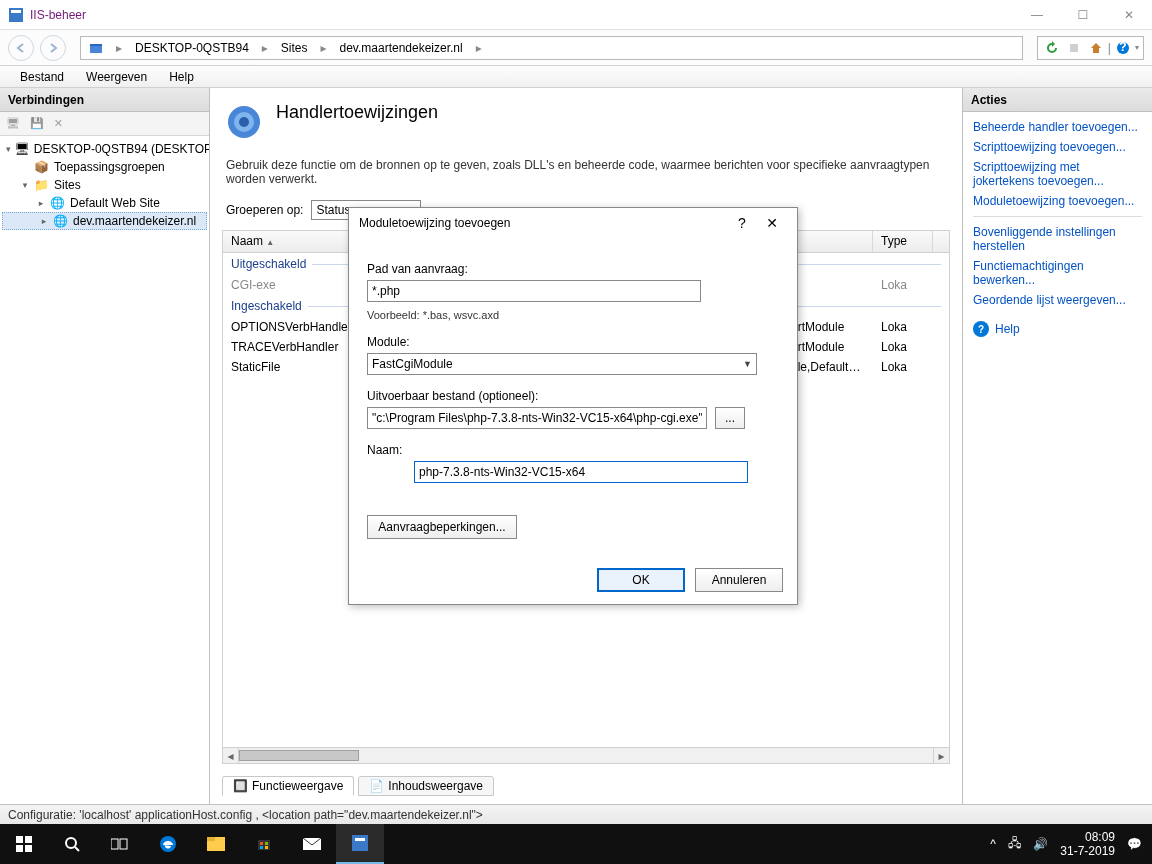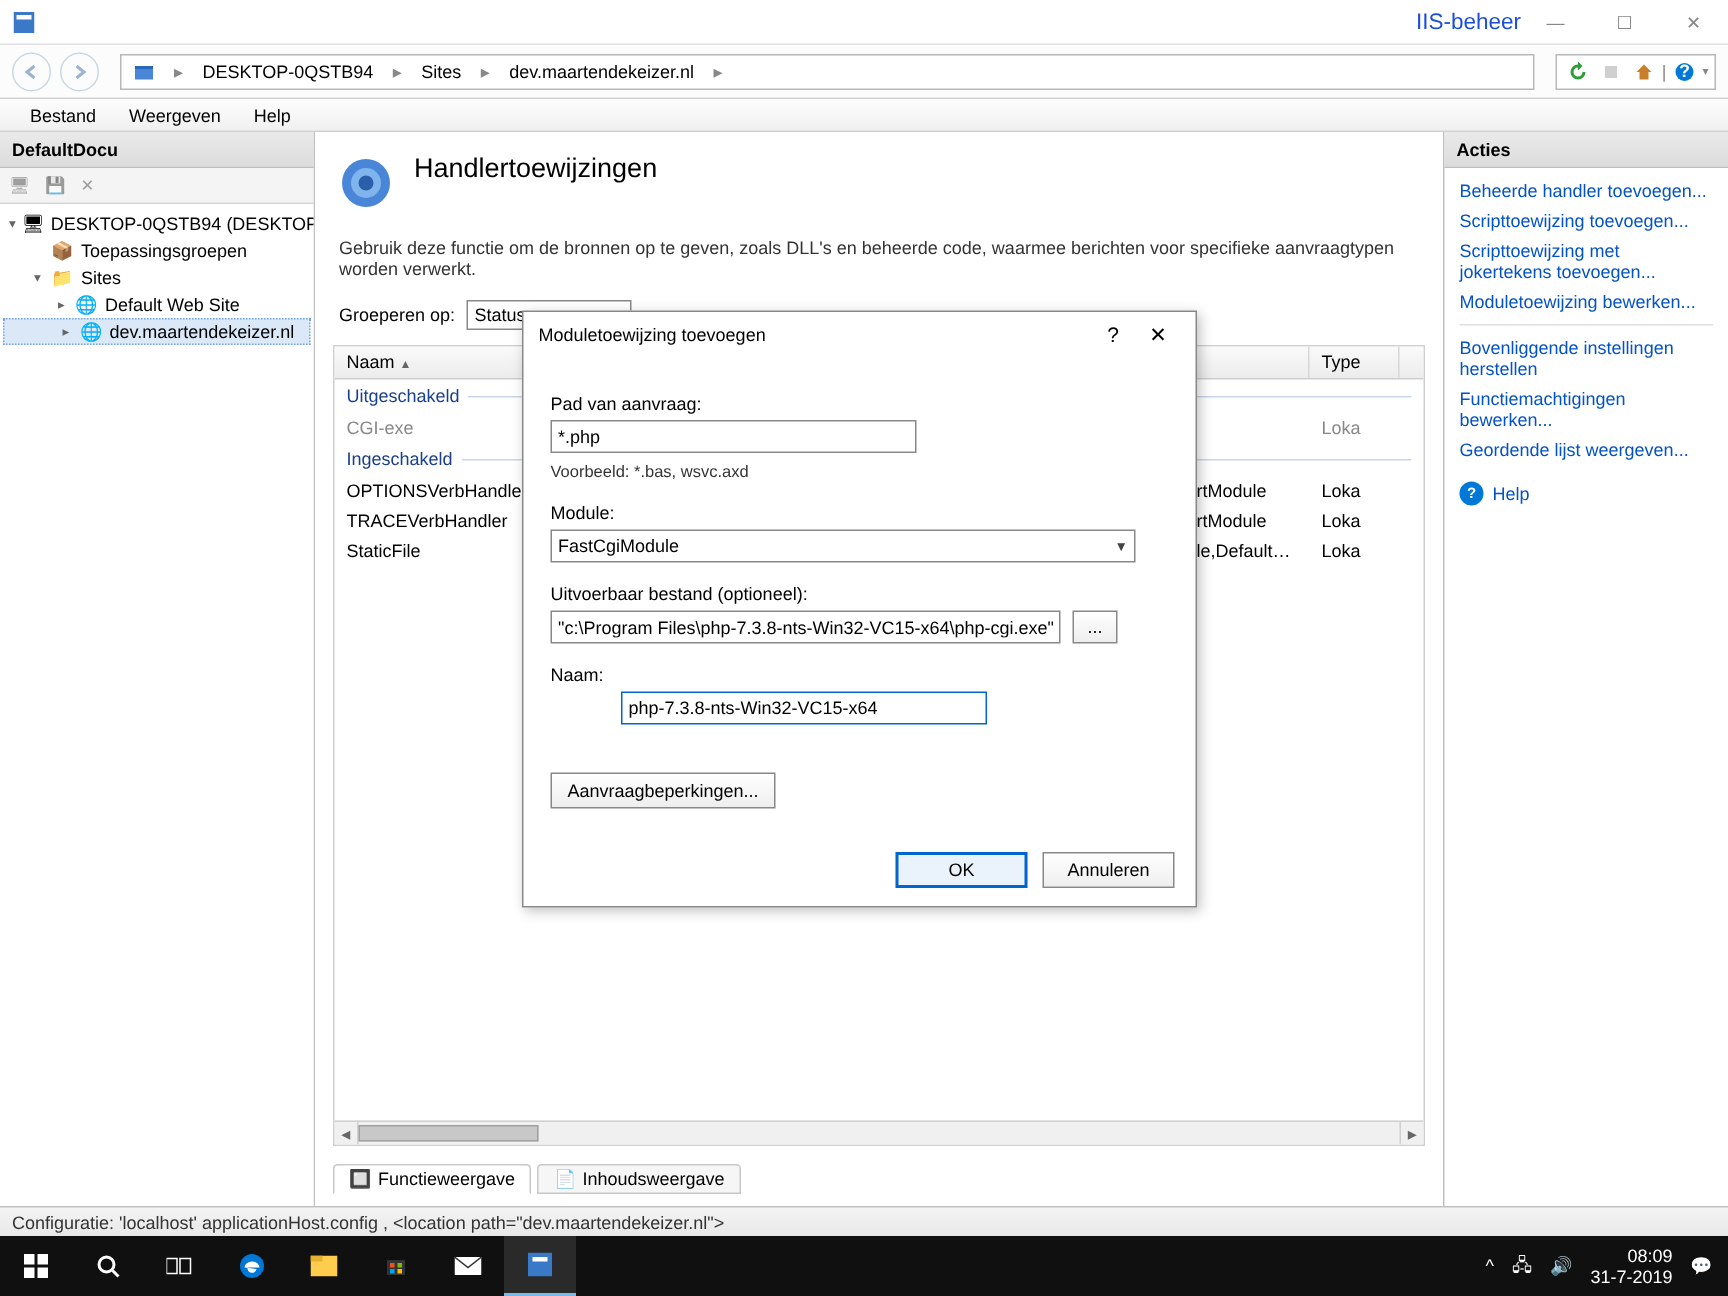--- a/index.html
+++ b/index.html
@@ -1,21 +1,21 @@
 <!DOCTYPE html>
 <html><head>
 <meta charset="utf-8">
 <style>
 * { box-sizing: border-box; margin: 0; padding: 0; font-family: "Segoe UI", Tahoma, sans-serif; font-size: 12px; }
 body { width: 1152px; height: 864px; background: #fff; overflow: hidden; position: relative; }
 
 
 .titlebar { height: 30px; background: #fff; display: flex; align-items: center; border-bottom: 1px solid #e0e0e0; }
 .titlebar .icon { width: 16px; height: 16px; margin: 0 6px 0 8px; display: inline-flex; align-items: center; justify-content: center; }
-.titlebar .title { flex: 1; color: #1d4ed8; font-size: 15px; text-align: right; }
+.titlebar .title { flex: 1; color: #701a75; font-size: 12px; }
 .titlebar .winctrl { width: 46px; height: 30px; display: flex; align-items: center; justify-content: center; color: #888; }
 
 
 .navbar { height: 36px; background: #fcfcfc; display: flex; align-items: center; padding: 0 8px; gap: 6px; border-bottom: 1px solid #d0d0d0; }
 .nav-arrow { width: 26px; height: 26px; border-radius: 50%; border: 1px solid #9bb5c9; display: flex; align-items: center; justify-content: center; color: #3a6ea5; }
 .nav-arrow.disabled { opacity: .5; }
 .breadcrumb { flex: 1; height: 24px; border: 1px solid #b8b8b8; background: #fff; display: flex; align-items: center; margin: 0 8px; }
 .bc-item { padding: 0 8px; display: flex; align-items: center; gap: 4px; height: 100%; }
 .bc-sep { width: 16px; display: flex; align-items: center; justify-content: center; color: #888; }
 .nav-tools { display: flex; gap: 2px; border: 1px solid #b8b8b8; background: #fff; height: 24px; align-items: center; padding: 0 4px; }
@@ -73,21 +73,21 @@
 
 .statusbar { height: 20px; background: linear-gradient(#f4f4f4,#e8e8e8); border-top: 1px solid #c0c0c0; display: flex; align-items: center; padding: 0 8px; font-size: 11px; color: #333; }
 
 
 .modal { position: absolute; left: 348px; top: 207px; width: 450px; height: 398px; background: #fff; border: 1px solid #888; box-shadow: 2px 2px 8px rgba(0,0,0,.25); display: flex; flex-direction: column; }
 .modal-titlebar { height: 30px; display: flex; align-items: center; padding: 0 10px; font-size: 12px; }
 .modal-titlebar .spacer { flex: 1; }
 .modal-titlebar .ctrl { width: 30px; text-align: center; font-size: 14px; }
 .modal-content { flex: 1; padding: 14px 18px 0 18px; display: flex; flex-direction: column; gap: 4px; }
 .modal-content label { margin-top: 10px; font-size: 12px; }
-.modal-content input[type=text], .modal-content .combo { width: 244px; height: 22px; border: 1px solid #888; padding: 0 4px; font-size: 12px; background: #fff; }
+.modal-content input[type=text], .modal-content .combo { width: 334px; height: 22px; border: 1px solid #888; padding: 0 4px; font-size: 12px; background: #fff; }
 .modal-content .combo { width: 100%; max-width: 390px; display: flex; align-items: center; justify-content: space-between; }
 .modal-content .combo .dd { color: #444; font-size: 9px; }
 .modal-content .hint { font-size: 11px; color: #333; margin-top: 3px; }
 .exe-row { display: flex; gap: 8px; align-items: center; }
 .exe-row input { flex: 1; max-width: 340px; }
 .dots-btn { width: 30px; height: 22px; border: 1px solid #888; background: linear-gradient(#fff,#eee); text-align: center; }
 .name-input { border: 1px solid #0066cc !important; margin-left: 47px; }
 .req-btn { margin-top: 28px; width: 150px; height: 24px; border: 1px solid #888; background: linear-gradient(#fff,#eee); }
 .modal-footer { height: 48px; display: flex; align-items: center; justify-content: flex-end; gap: 10px; padding: 0 14px; }
 .modal-footer button { width: 88px; height: 24px; border: 1px solid #888; background: linear-gradient(#fff,#eee); }
@@ -173,21 +173,21 @@
 
 <div class="menubar">
   <span class="menu-item">Bestand</span>
   <span class="menu-item">Weergeven</span>
   <span class="menu-item">Help</span>
 </div>
 
 <div class="main">
 
   <div class="connections">
-    <div class="panel-header">DefaultDocu</div>
+    <div class="panel-header">Verbindingen</div>
     <div class="conn-toolbar">
       <span class="conn-tbbtn">🖥</span>
       <span class="conn-tbbtn">💾</span>
       <span class="conn-tbbtn">✕</span>
     </div>
     <div class="tree">
       <div class="tree-node">
         <span class="tree-toggle">▾</span>
         <span class="tree-icon">🖥</span>
         <span>DESKTOP-0QSTB94 (DESKTOP-0QSTB</span>
@@ -288,21 +288,21 @@
       </div>
     </div>
   </div>
 
   <div class="actions">
     <div class="panel-header">Acties</div>
     <div class="actions-body">
       <a class="action-link">Beheerde handler toevoegen...</a>
       <a class="action-link">Scripttoewijzing toevoegen...</a>
       <a class="action-link">Scripttoewijzing met jokertekens toevoegen...</a>
-      <a class="action-link">Moduletoewijzing bewerken...</a>
+      <a class="action-link">Moduletoewijzing toevoegen...</a>
       <div style="border-top:1px solid #ddd;margin:2px 0"></div>
       <a class="action-link">Bovenliggende instellingen herstellen</a>
       <a class="action-link">Functiemachtigingen bewerken...</a>
       <a class="action-link">Geordende lijst weergeven...</a>
       <div class="help-row">
         <span class="qicon">?</span>
         <a class="action-link">Help</a>
       </div>
     </div>
   </div>

